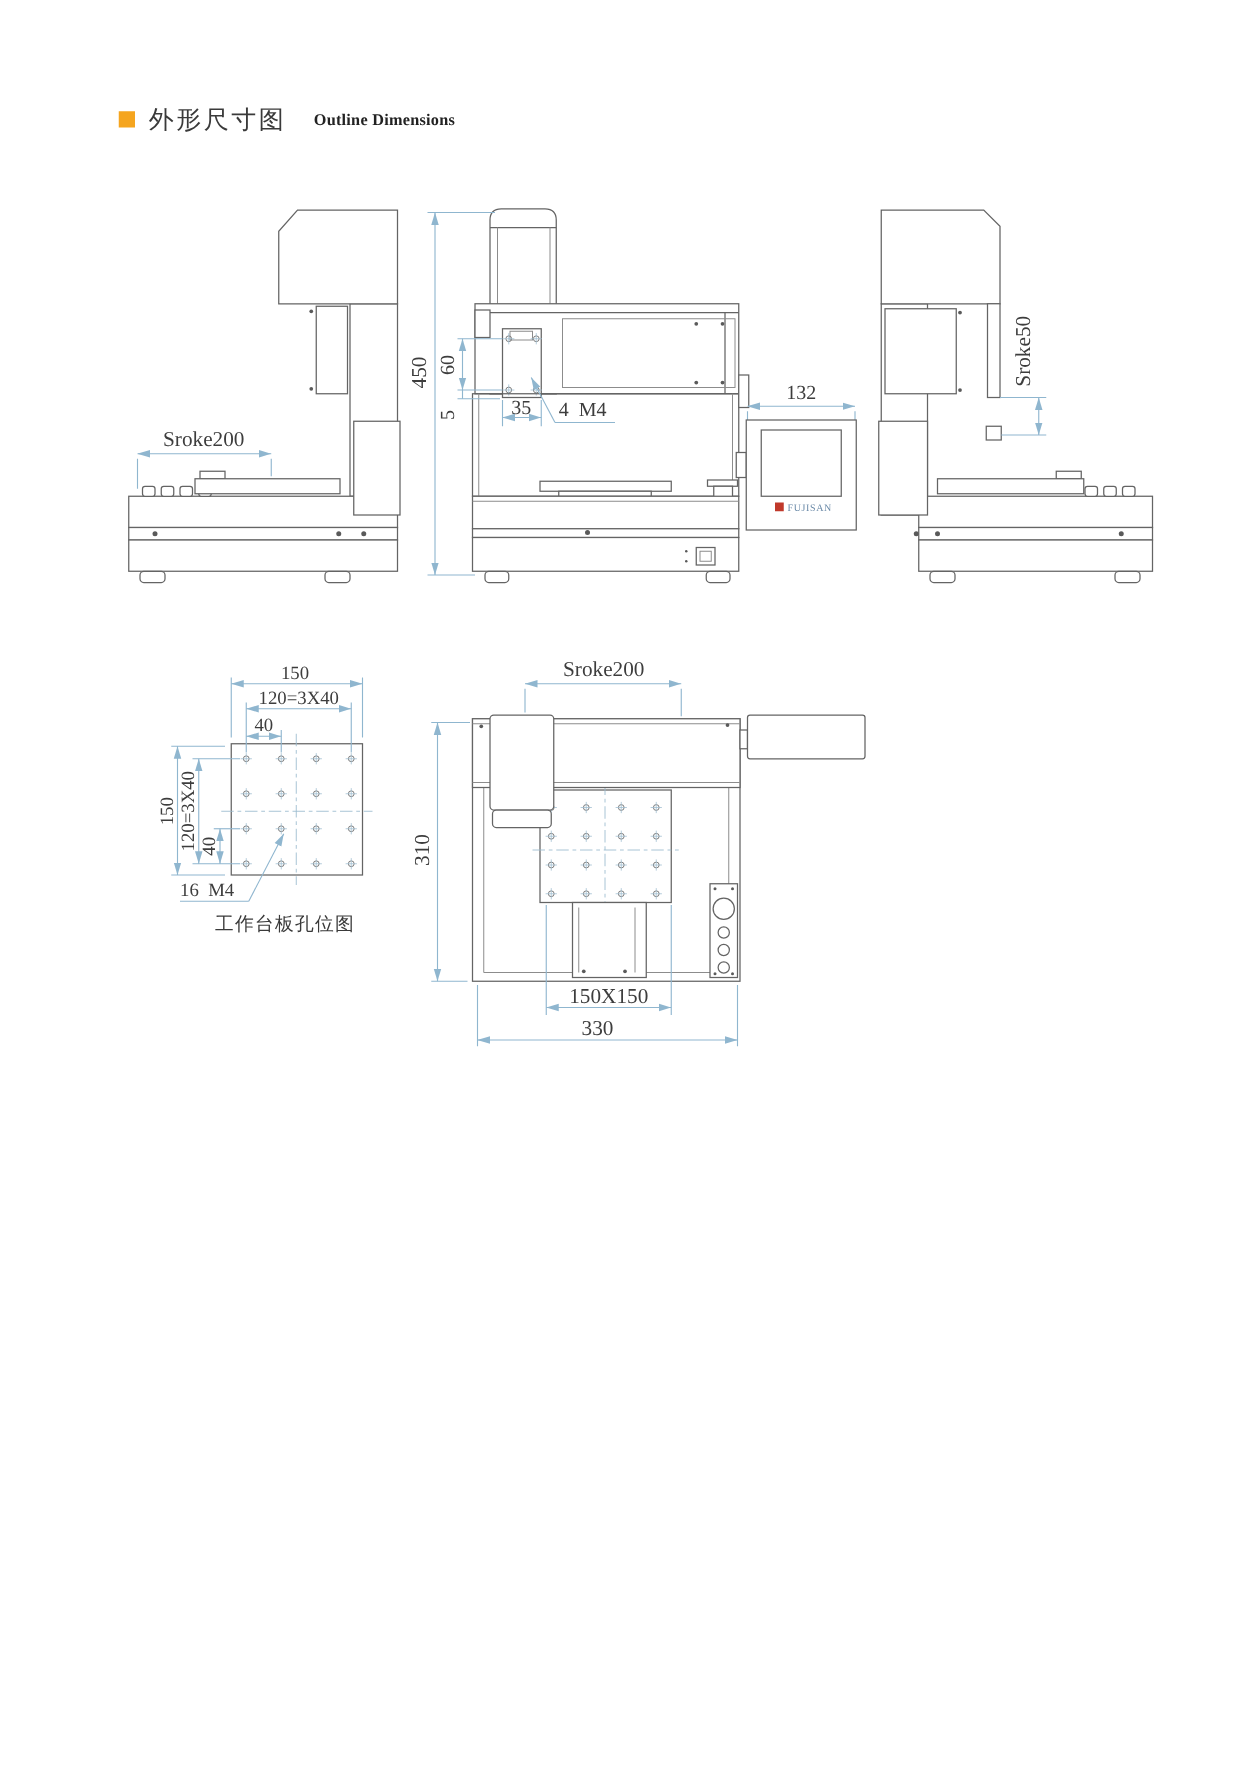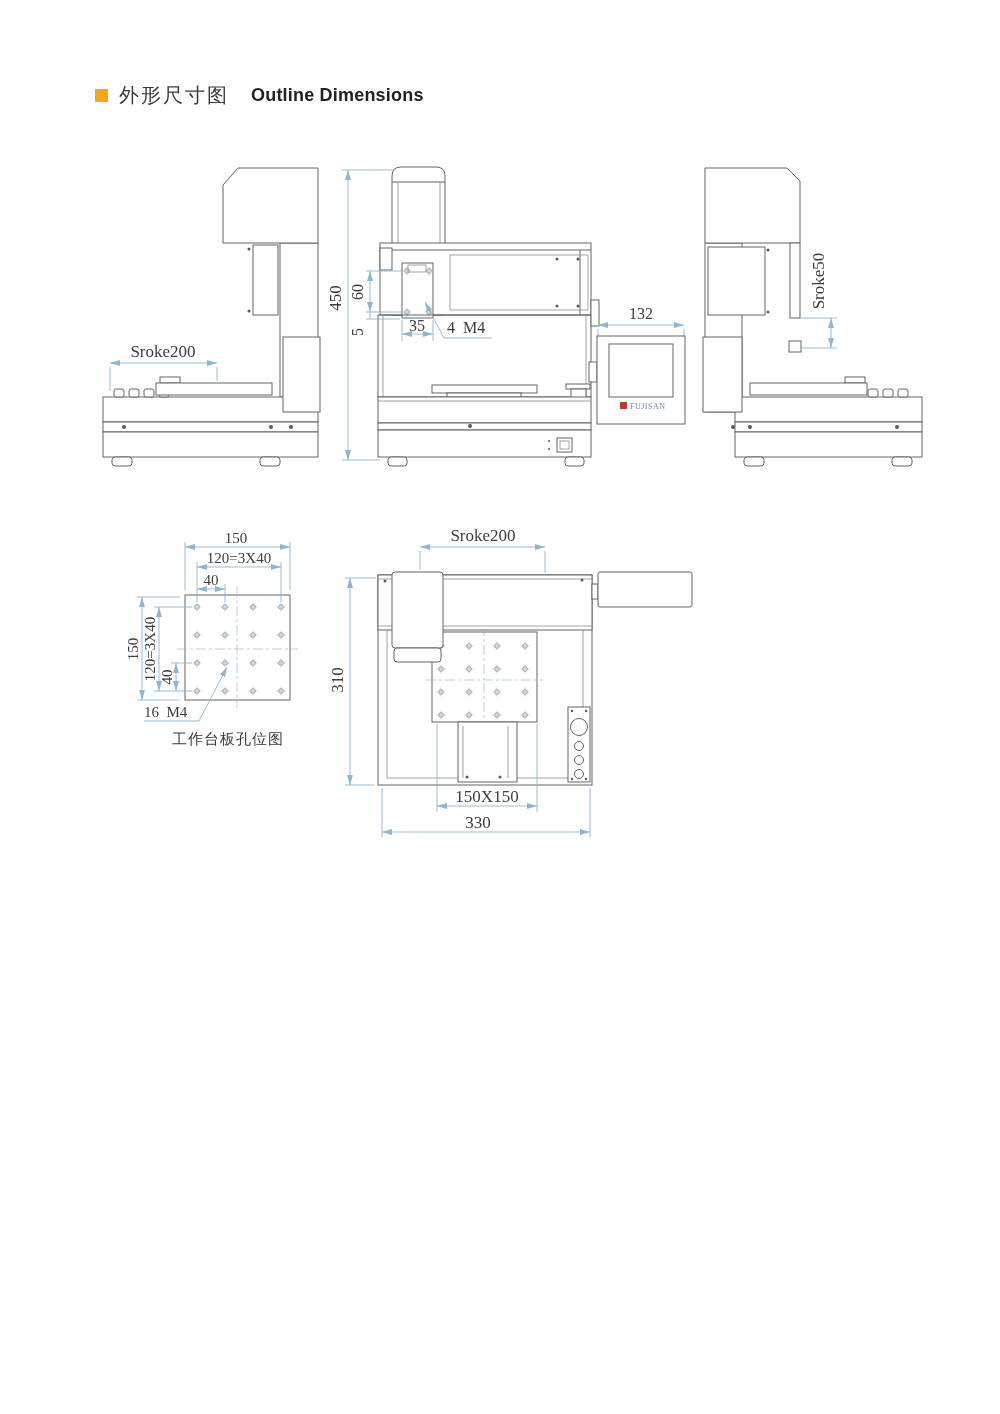--- a/index.html
+++ b/index.html
@@ -1,21 +1,21 @@
 <!DOCTYPE html>
 <html><head>
 <meta charset="utf-8">
 <style>
   html,body{margin:0;padding:0;background:#ffffff;}
   #page{position:relative;width:1000px;height:1135px;background:#ffffff;overflow:hidden;
         font-family:"Liberation Sans","DejaVu Sans",sans-serif;}
   #title-row{position:absolute;left:95px;top:82px;display:flex;align-items:center;}
   #title-sq{width:13px;height:13px;background:#F5A51F;margin-right:11px;}
   #title-zh{font-size:20px;color:#3a3a3a;letter-spacing:2px;}
-  #title-en{font-size:18px;font-weight:bold;color:#222;margin-left:22px;letter-spacing:.2px;}
+  #title-en{font-size:13px;font-weight:bold;color:#222;margin-left:22px;letter-spacing:.2px;font-family:Liberation Serif, serif;}
   svg text{white-space:pre;}
   .ln   {fill:none;stroke:#646464;stroke-width:1;}
   .lnf  {fill:#ffffff;stroke:#646464;stroke-width:1;}
   .thin {fill:none;stroke:#8c8c8c;stroke-width:.8;}
   .dim  {fill:none;stroke:#8FB6CF;stroke-width:.9;}
   .cl   {fill:none;stroke:#9CBBCF;stroke-width:.7;stroke-dasharray:10 3 3 3;}
   .dot  {fill:#5a5a5a;stroke:none;}
   .dimtxt  {font-family:"Liberation Serif","DejaVu Serif",serif;font-size:17px;fill:#3d3d3d;}
   .dimtxt-m{font-family:"Liberation Serif","DejaVu Serif",serif;font-size:16px;fill:#3d3d3d;}
   .dimtxt-s{font-family:"Liberation Serif","DejaVu Serif",serif;font-size:15px;fill:#3d3d3d;}

